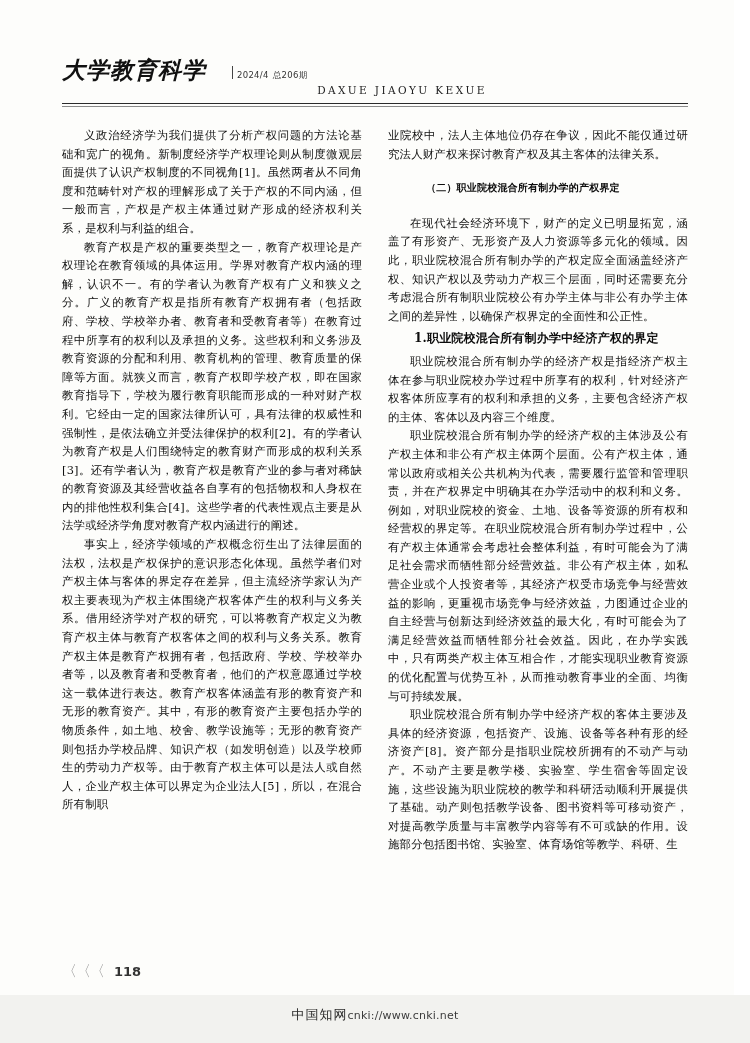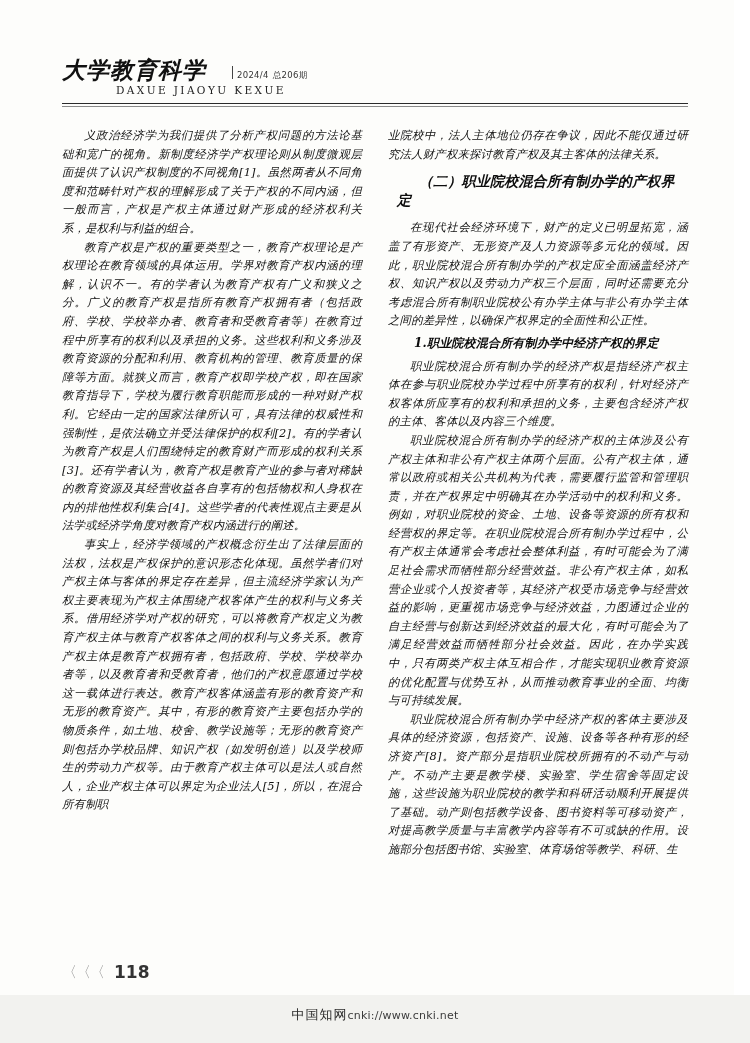--- a/index.html
+++ b/index.html
@@ -62,20 +62,21 @@
     letter-spacing: 0.3px;
     line-height: 1;
   }
   .journal-en {
     margin-top: 3px;
     margin-left: 54px;
     font-family: "DejaVu Serif", "Liberation Serif", serif;
     font-size: 10.5px;
     letter-spacing: 2.4px;
     color: #222;
+    text-align: center;
   }
   .rule {
     position: absolute;
     left: 62px;
     top: 103px;
     width: 626px;
     height: 1px;
     background: #2b2b2b;
   }
   .rule2 {
@@ -87,43 +88,42 @@
     background: #8a8a8a;
   }
   
   .columns {
     position: absolute;
     left: 62px;
     top: 126px;
     width: 626px;
     display: flex;
     gap: 26px;
-    font-style: italic;
   }
   .col {
     width: 300px;
   }
   p.par {
     margin: 0;
     font-family: "DejaVu Serif", "Liberation Serif", serif;
     font-size: 11.4px;
     line-height: 18.6px;
     text-align: justify;
     text-justify: inter-character;
     text-indent: 22px;
     letter-spacing: 0.2px;
     color: #111;
   }
   p.par.noindent {
     text-indent: 0;
   }
   h3.sec {
-    margin: 9px;
-    font-family: "DejaVu Serif", "Liberation Serif", serif;
-    font-size: 14px;
+    margin: 16px;
+    font-family: "DejaVu Serif", "Liberation Serif", serif;
+    font-size: 10px;
     line-height: 18.6px;
     font-weight: 700;
     text-indent: 22px;
     letter-spacing: 0.2px;
     color: #0d0d0d;
   }
   h4.subsec {
     margin: 4px;
     font-family: "DejaVu Serif", "Liberation Serif", serif;
     font-size: 12px;
@@ -144,21 +144,21 @@
     gap: 10px;
   }
   .chev {
     font-family: "DejaVu Sans", sans-serif;
     font-size: 15px;
     color: #9a9a9a;
     letter-spacing: -1px;
   }
   .pageno {
     font-family: "DejaVu Sans", "Liberation Sans", sans-serif;
-    font-size: 17px;
+    font-size: 13px;
     color: #333;
     font-weight: 600;
   }
   .cnki {
     position: absolute;
     left: 14px;
     top: 998px;
     width: 722px;
     height: 34px;
     display: flex;

